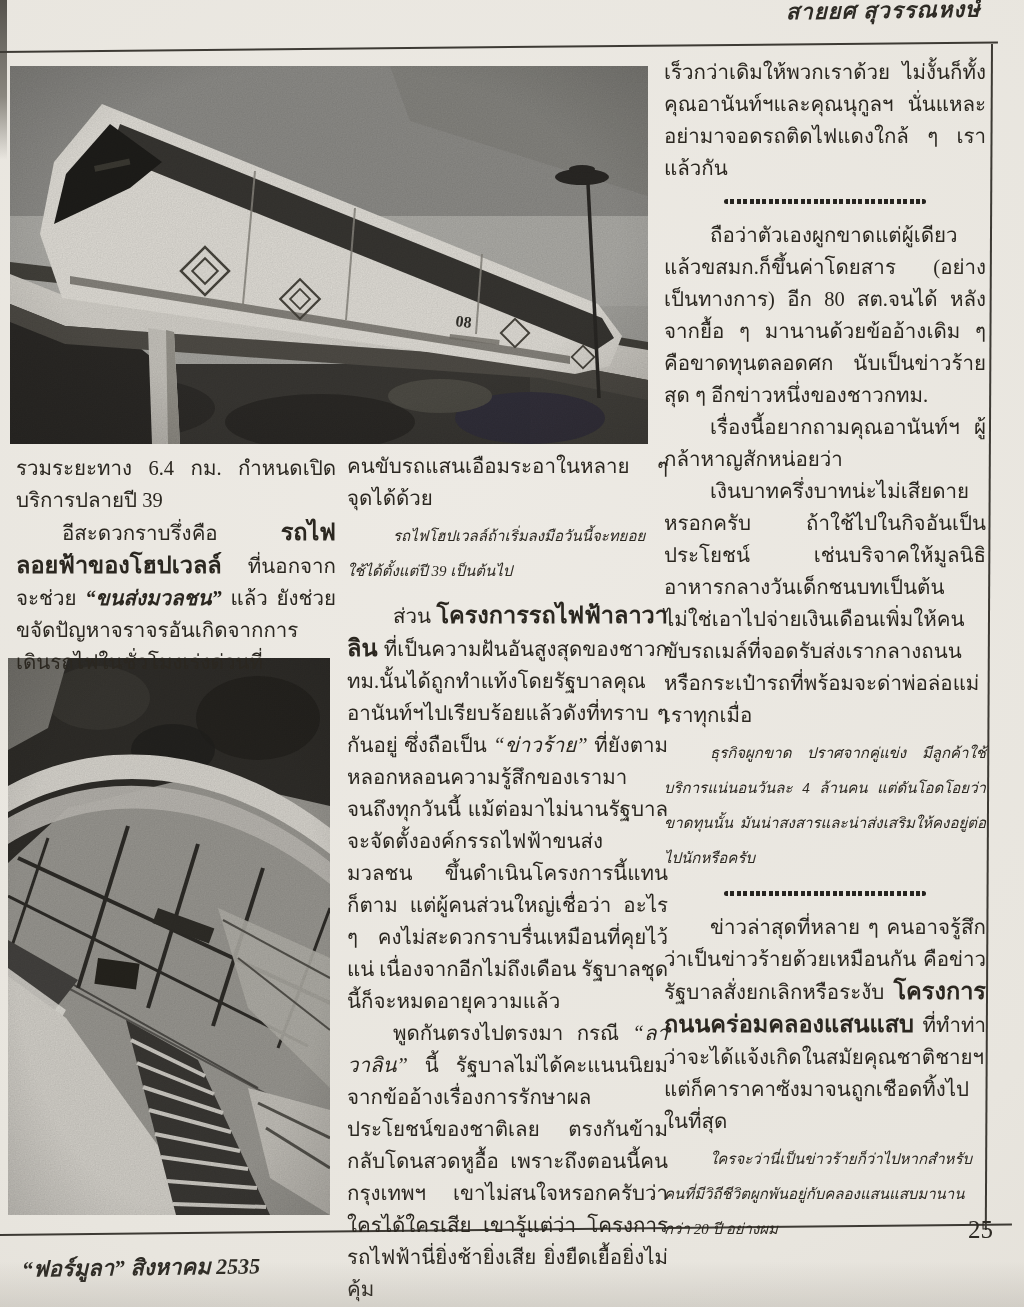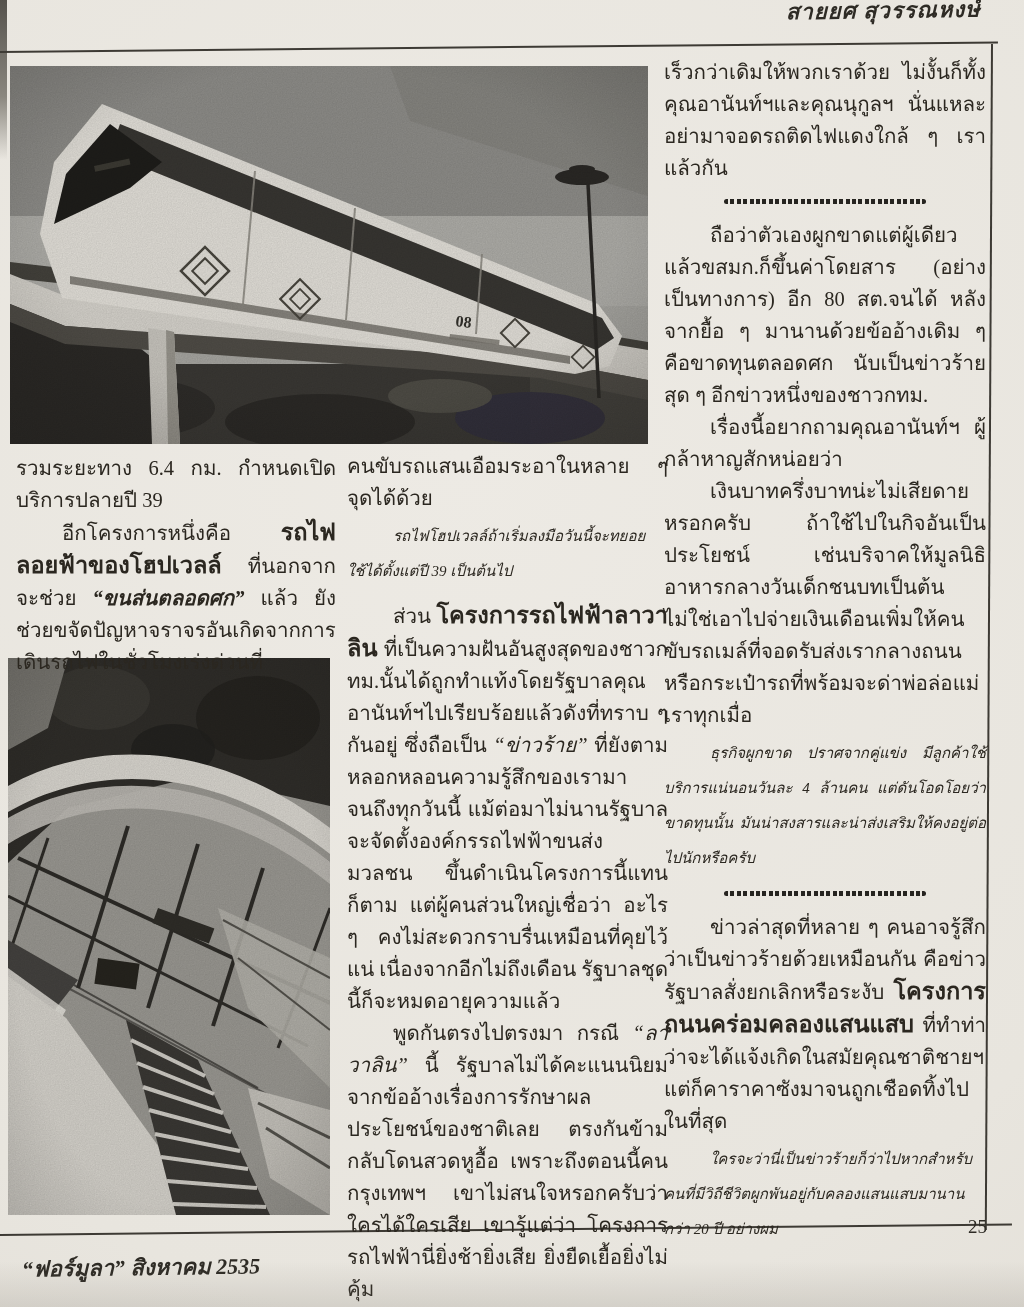--- a/index.html
+++ b/index.html
@@ -35,21 +35,21 @@
   .big{font-weight:700;font-size:23.5px;}
   .bi{font-weight:700;font-style:italic;}
   .i{font-style:italic;margin-top:11px;}
   .qt{font-style:italic;font-size:15px;line-height:35px;margin:5px 0 5px 0 !important;}
 
   .dots{height:5px;width:202px;margin:15px auto 15px auto;border-radius:3px;
         background:repeating-linear-gradient(90deg,#262420 0 4px,rgba(0,0,0,0) 4px 6.4px);}
 
   .footer-issue{position:absolute;left:22px;top:1250px;font-size:22px;font-style:italic;font-weight:700;
                 color:#2e2b25;transform:rotate(-0.8deg);white-space:nowrap;}
-  .page-number{position:absolute;left:968px;top:1216px;font-size:19px;color:#2e2b25;}
+  .page-number{position:absolute;left:968px;top:1216px;font-size:25px;color:#2e2b25;}
 </style>
 </head>
 <body>
 
 <div class="page">
 
   <div class="scan-edge"></div>
   <div class="author">สายยศ  สุวรรณหงษ์</div>
   <div class="rule rule-top"></div>
   <div class="rule rule-right"></div>
@@ -188,21 +188,21 @@
             <line x1="165" y1="546" x2="258" y2="549"></line>
         </g>
       </g>
       <rect x="0" y="0" width="322" height="557" fill="url(#vin2)"></rect>
       <rect x="0" y="0" width="322" height="557" filter="url(#g2)" opacity=".12"></rect>
     </svg>
   </figure>
 
   <div class="col col-left">
     <p>รวมระยะทาง 6.4 กม. กำหนดเปิดบริการปลายปี 39</p>
-    <p class="indent"><span>อีกโครงการหนึ่งคือ </span><span class="big">รถไฟลอยฟ้าของโฮปเวลล์</span><span> ที่นอกจากจะช่วย </span><span class="bi">“ขนส่นตลอดศก”</span><span> แล้ว ยังช่วยขจัดปัญหาจราจรอันเกิดจากการเดินรถไฟในชั่วโมงเร่งด่วนที่</span></p>
+    <p class="indent"><span>อีสะดวกราบรึ่งคือ </span><span class="big">รถไฟลอยฟ้าของโฮปเวลล์</span><span> ที่นอกจากจะช่วย </span><span class="bi">“ขนส่งมวลชน”</span><span> แล้ว ยังช่วยขจัดปัญหาจราจรอันเกิดจากการเดินรถไฟในชั่วโมงเร่งด่วนที่</span></p>
   </div>
 
   <div class="col col-mid">
     <p>คนขับรถแสนเอือมระอาในหลาย ๆ จุดได้ด้วย</p>
     <p class="qt indent">รถไฟโฮปเวลล์ถ้าเริ่มลงมือวันนี้จะทยอยใช้ได้ตั้งแต่ปี 39  เป็นต้นไป</p>
     <p class="indent" style="margin-top:10px;"><span>ส่วน </span><span class="big">โครงการรถไฟฟ้าลาวาลิน</span><span> ที่เป็นความฝันอันสูงสุดของชาวกทม.นั้นได้ถูกทำแท้งโดยรัฐบาลคุณอานันท์ฯไปเรียบร้อยแล้วดังที่ทราบ ๆ กันอยู่  ซึ่งถือเป็น </span><span class="i">“ข่าวร้าย”</span><span> ที่ยังตามหลอกหลอนความรู้สึกของเรามาจนถึงทุกวันนี้  แม้ต่อมาไม่นานรัฐบาลจะจัดตั้งองค์กรรถไฟฟ้าขนส่งมวลชน ขึ้นดำเนินโครงการนี้แทนก็ตาม  แต่ผู้คนส่วนใหญ่เชื่อว่า อะไร ๆ คงไม่สะดวกราบรื่นเหมือนที่คุยไว้แน่  เนื่องจากอีกไม่ถึงเดือน  รัฐบาลชุดนี้ก็จะหมดอายุความแล้ว</span></p>
     <p class="indent"><span>พูดกันตรงไปตรงมา กรณี </span><span class="i">“ลาวาลิน”</span><span> นี้  รัฐบาลไม่ได้คะแนนนิยมจากข้ออ้างเรื่องการรักษาผลประโยชน์ของชาติเลย  ตรงกันข้ามกลับโดนสวดหูอื้อ  เพราะถึงตอนนี้คนกรุงเทพฯ  เขาไม่สนใจหรอกครับว่าใครได้ใครเสีย เขารู้แต่ว่า โครงการรถไฟฟ้านี่ยิ่งช้ายิ่งเสีย ยิ่งยืดเยื้อยิ่งไม่คุ้ม</span></p>
 
   </div>
 

